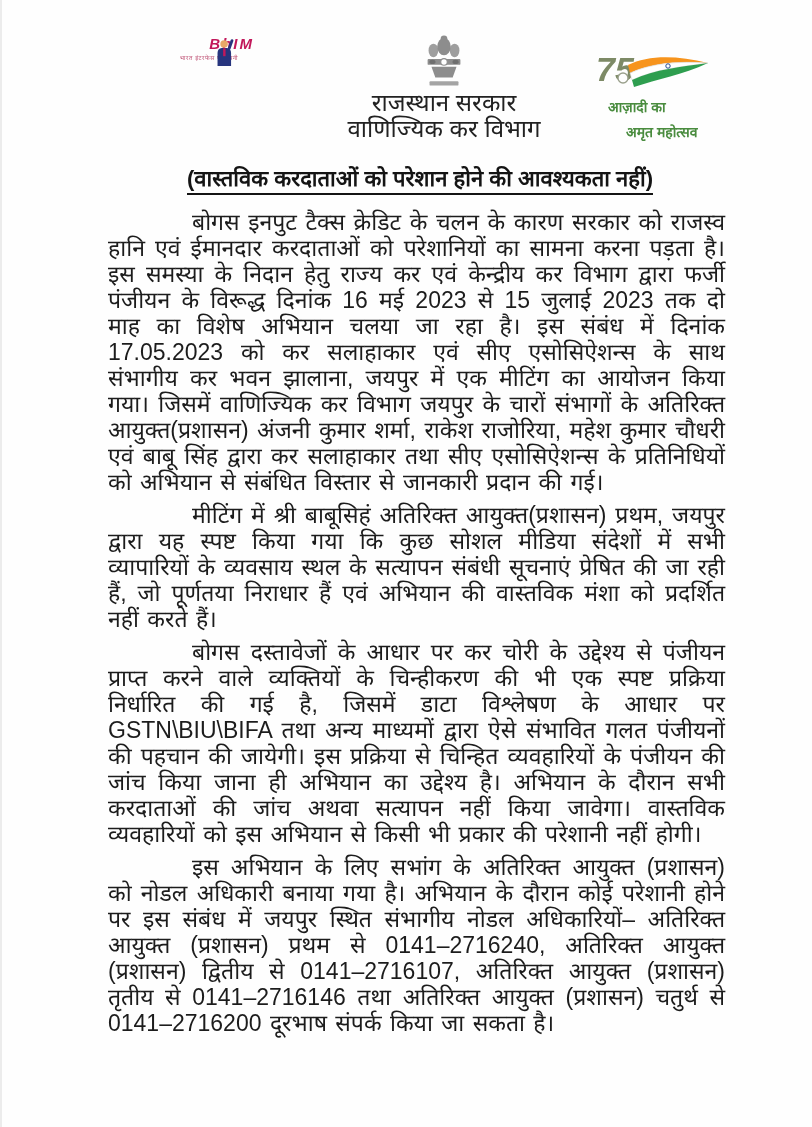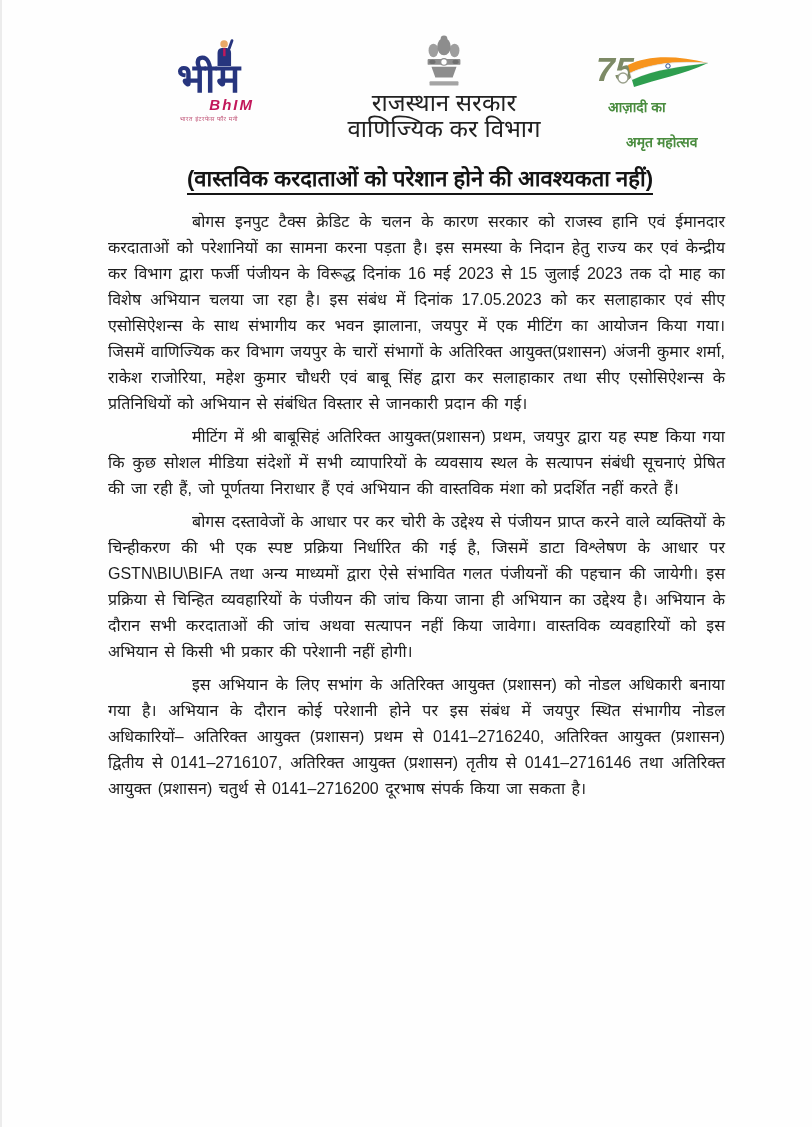--- a/index.html
+++ b/index.html
@@ -62,40 +62,40 @@
     font-size: 34px; font-weight: 700; font-style: italic;
     color: #7d8a66; line-height: 1;
   }
   .amrit-top .waves { position: absolute; left: 20px; top: 0; }
   .amrit-line1 {
     font-size: 14px; font-weight: 700; color: #4a8c3f;
     margin-left: 12px; margin-top: 1px;
   }
   .amrit-line2 {
     font-size: 14px; font-weight: 700; color: #4a8c3f;
-    margin-left: 30px; margin-top: 16px;
+    margin-left: 30px; margin-top: 6px;
   }
 
   
   .titles { text-align: center; margin-top: 14px; }
   .title-main, .title-sub {
     display: inline-block;
     font-size: 22px; font-weight: 700; color: #141414;
     text-decoration: underline;
     text-decoration-thickness: 1.5px;
     text-underline-offset: 7px;
   }
   .title-main { margin-bottom: 21px; }
   .title-sub  { margin-bottom: 0; margin-left: 28px; }
   .title-row { line-height: 1.2; }
 
   
   .body-text { margin: 17px 87px 0 108px; }
   .body-text p {
-    font-size: 16px;
+    font-size: 23px;
     line-height: 26px;
     text-align: justify;
     text-indent: 84px;
     color: #1c1c1c;
     word-spacing: 2px;
     margin-bottom: 7px;
   }
 </style>
 </head>
 <body>
@@ -104,21 +104,20 @@
 
   <div class="header">
 
     <div class="bhim">
       <svg class="figure" width="26" height="28" viewBox="0 0 26 30">
         <rect x="17.5" y="1" width="3" height="12" rx="1.5" fill="#27357e" transform="rotate(20 19 7)"></rect>
         <circle cx="12" cy="6.5" r="4" fill="#e8a968"></circle>
         <path d="M5 30 L5 16 Q5 11.5 9.5 10.8 L15 10.8 Q19.5 11.5 19.5 16 L19.5 30 Z" fill="#27357e"></path>
         <rect x="11" y="11" width="2.6" height="8.5" fill="#c2185b"></rect>
       </svg>
-      <div class="bhim-word">भीम</div>
       <div class="bhim-latin">BhIM</div>
       <div class="bhim-tag">भारत इंटरफेस फॉर मनी</div>
     </div>
 
     <div class="gov">
       <svg class="emblem" width="42" height="54" viewBox="0 0 42 56" fill="#8d8d8d">
         <circle cx="21" cy="5" r="3.5"></circle>
         <ellipse cx="21" cy="13" rx="7" ry="9"></ellipse>
         <ellipse cx="10" cy="17" rx="5" ry="7" opacity=".85"></ellipse>
         <ellipse cx="32" cy="17" rx="5" ry="7" opacity=".85"></ellipse>

